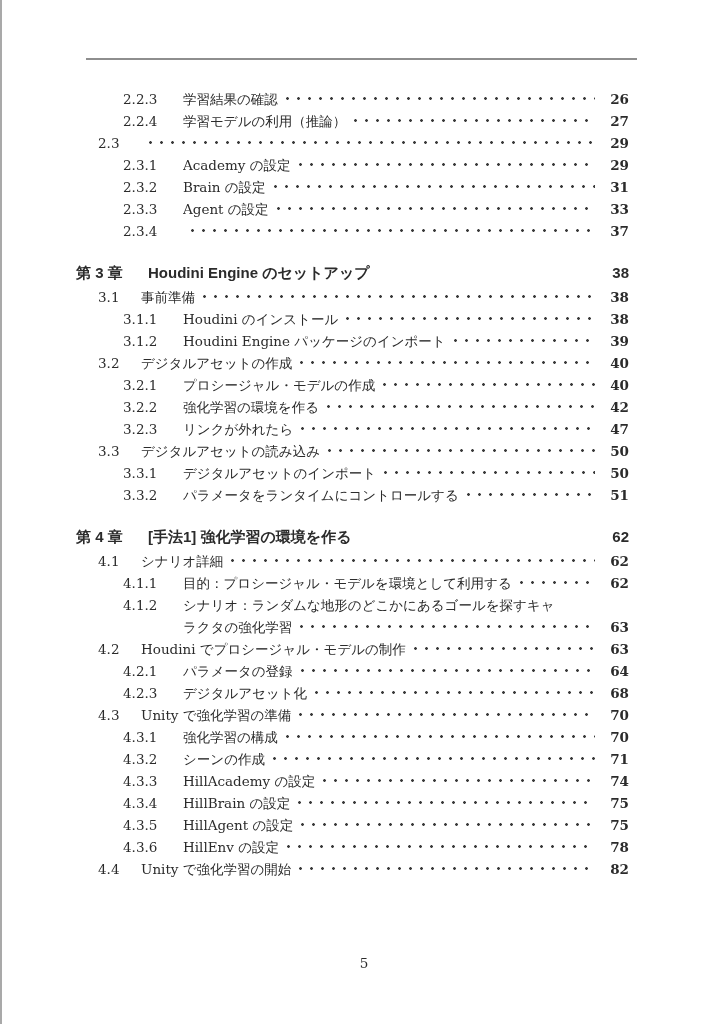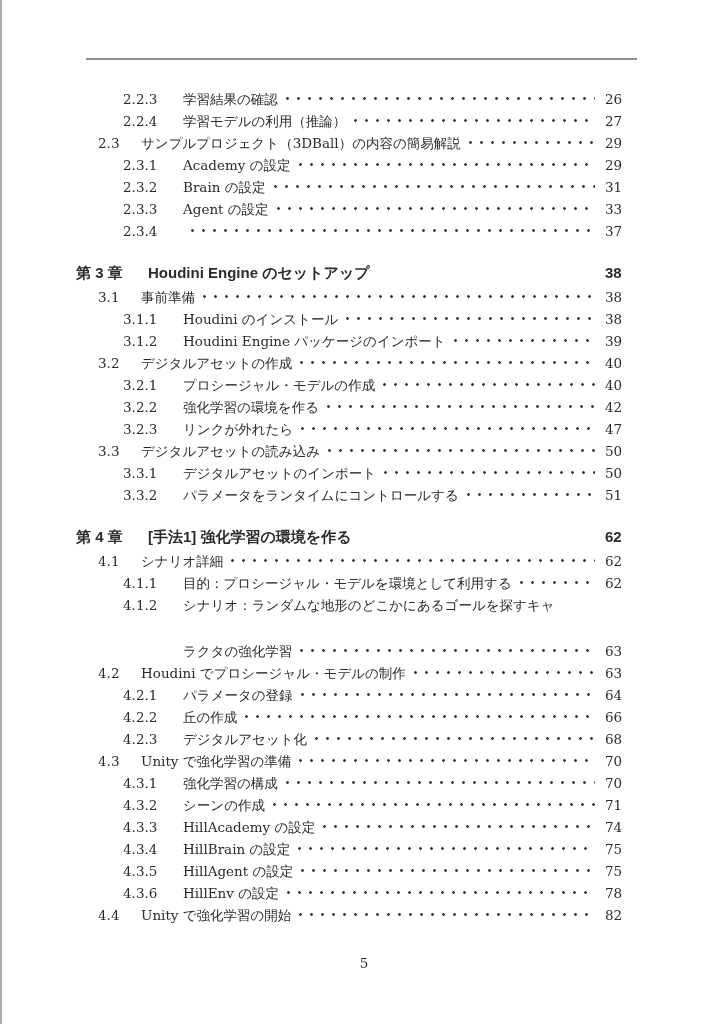--- a/index.html
+++ b/index.html
@@ -40,21 +40,21 @@
     font-size: 13.5px;
     white-space: nowrap;
   }
   .row .num { flex: none; }
   .row .title { overflow: hidden; }
   .row .title.grow { flex: 1 1 auto; }
   .row.section { padding-left: 22px; }
   .row.section .num { width: 43px; }
   .row.subsection { padding-left: 47px; }
   .row.subsection .num { width: 60px; }
-  .row.cont { padding-left: 107px; margin-top: 24px; }
+  .row.cont { padding-left: 107px; }
   .row.chapter {
     font-family: "Liberation Sans", "DejaVu Sans", sans-serif;
     font-weight: 700;
     font-size: 15px;
     height: 26px;
     line-height: 26px;
     margin-top: 18px;
   }
   .row.chapter .num { width: 72px; }
   .spacer { flex: 1 1 auto; }
@@ -69,21 +69,22 @@
     position: absolute;
     left: 2px; right: 0; bottom: 4px;
     height: 3px;
     background-image: radial-gradient(circle at 1.5px 1.5px, #3a3a3a 1.1px, rgba(0,0,0,0) 1.6px);
     background-size: 11px 3px;
     background-repeat: repeat-x;
   }
   .pg {
     flex: none;
     min-width: 24px;
-    text-align: left;
+    text-align: right;
+    font-weight: bold;
   }
   .footer {
     position: absolute;
     left: 0; top: 955px;
     width: 728px;
     text-align: center;
     font-size: 13.5px;
   }
 </style>
 </head>
@@ -100,21 +101,20 @@
       <span class="pg">26</span>
     </div>
     <div class="row subsection">
       <span class="num">2.2.4</span>
       <span class="title">学習モデルの利用（推論）</span>
       <span class="leader"></span>
       <span class="pg">27</span>
     </div>
     <div class="row section">
       <span class="num">2.3</span>
-      <span class="title">サンプルプロジェクト（3DBall）の内容の簡易解説</span>
       <span class="leader"></span>
       <span class="pg">29</span>
     </div>
     <div class="row subsection">
       <span class="num">2.3.1</span>
       <span class="title">Academy の設定</span>
       <span class="leader"></span>
       <span class="pg">29</span>
     </div>
     <div class="row subsection">
@@ -231,26 +231,20 @@
       <span class="num">4.2</span>
       <span class="title">Houdini でプロシージャル・モデルの制作</span>
       <span class="leader"></span>
       <span class="pg">63</span>
     </div>
     <div class="row subsection">
       <span class="num">4.2.1</span>
       <span class="title">パラメータの登録</span>
       <span class="leader"></span>
       <span class="pg">64</span>
-    </div>
-    <div class="row subsection">
-      <span class="num">4.2.2</span>
-      <span class="title">丘の作成</span>
-      <span class="leader"></span>
-      <span class="pg">66</span>
     </div>
     <div class="row subsection">
       <span class="num">4.2.3</span>
       <span class="title">デジタルアセット化</span>
       <span class="leader"></span>
       <span class="pg">68</span>
     </div>
     <div class="row section">
       <span class="num">4.3</span>
       <span class="title">Unity で強化学習の準備</span>

